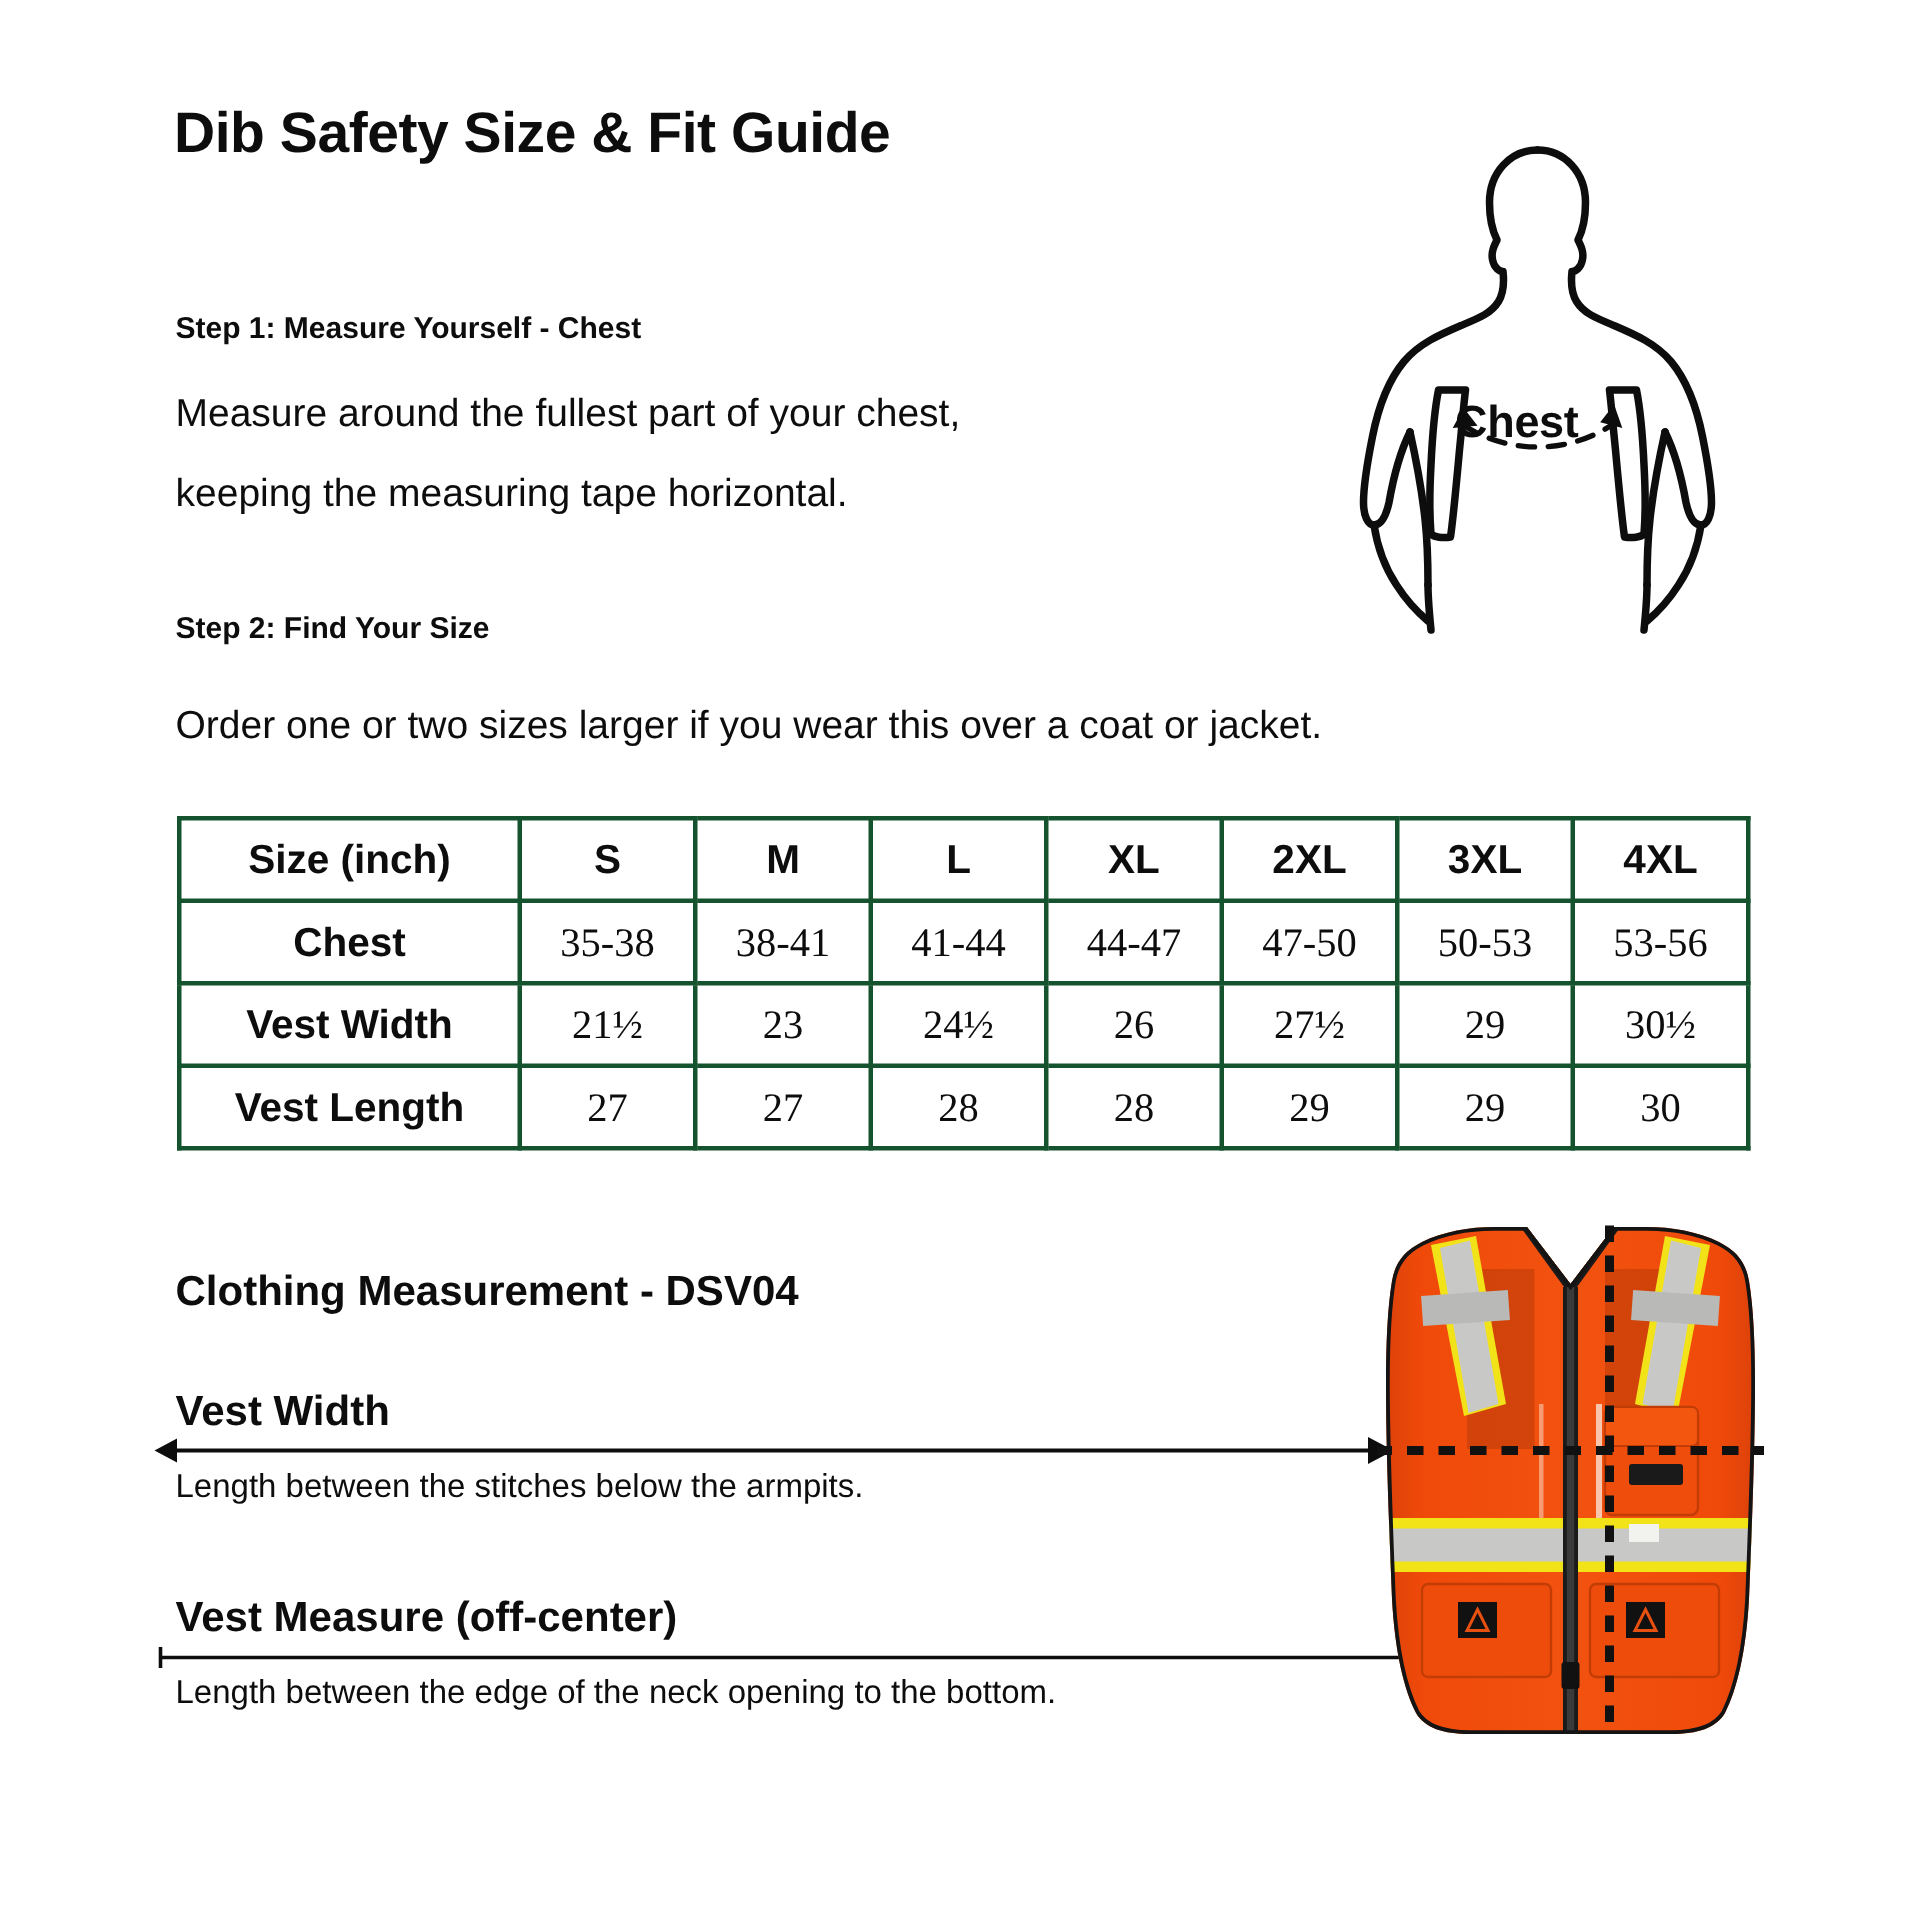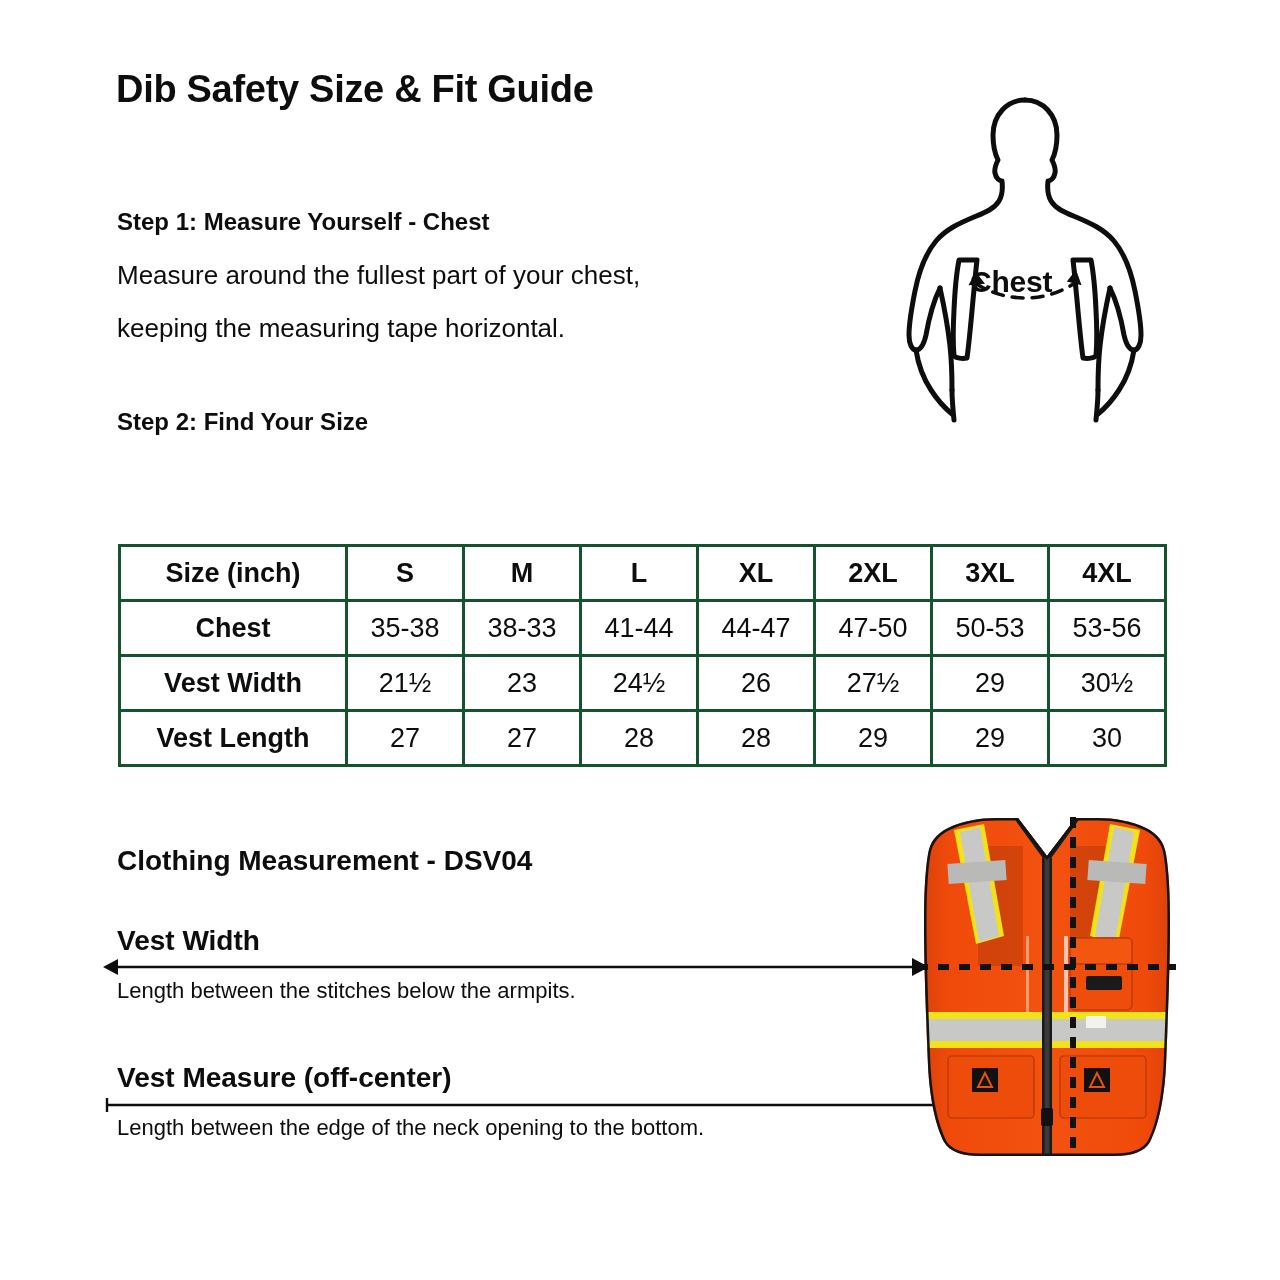--- a/index.html
+++ b/index.html
@@ -14,21 +14,21 @@
   .page { position: relative; width: 1280px; height: 968px; background:#fff; }
 
   
   .title {
     position: absolute; left: 116px; top: 68px;
     font-size: 38px; font-weight: 700; letter-spacing: -0.3px;
     white-space: nowrap;
   }
   .step-head {
     position: absolute; left: 117px;
-    font-size: 24px; font-weight: 700; white-space: nowrap;
+    font-size: 20px; font-weight: 700; white-space: nowrap;
   }
   .step1-head { top: 208px; }
   .step2-head { top: 408px; }
   .body-line {
     position: absolute; left: 117px;
     font-size: 26px; font-weight: 400; white-space: nowrap;
   }
   .s1l1 { top: 260px; }
   .s1l2 { top: 313px; }
   .s2l1 { top: 468px; }
@@ -44,21 +44,21 @@
     border: 3px solid #14532d;
     text-align: center;
     vertical-align: middle;
     height: 55px;
     font-size: 27px;
     padding: 0 2px;
     line-height: 1;
   }
   .size-table th { font-weight: 700; }
   .size-table td.rowhead { font-weight: 700; }
-  .size-table td.val { font-weight: 400; }
+  .size-table td.val { font-weight: 400; font-family: Liberation Serif, serif; }
   .col-label { width: 227px; }
   .col-size  { width: 117px; }
 
   
   .sec-head {
     position: absolute; left: 117px;
     font-size: 28px; font-weight: 700; white-space: nowrap;
   }
   .cm-head { top: 845px; text-align: center; }
   .vw-head { top: 925px; }
@@ -150,20 +150,21 @@
       </g>
       <g fill="#0d0d0d">
         <path d="M88 196 L79 210 L94 210 Z" transform="rotate(-128 86 204)"></path>
         <path d="M182 196 L173 210 L188 210 Z" transform="rotate(128 184 204)"></path>
       </g>
     </svg>
   </div>
   <div class="chest-label">Chest</div>
 
   <div class="step-head step2-head">Step 2: Find Your Size</div>
+  <div class="body-line s2l1">Order one or two sizes larger if you wear this over a coat or jacket.</div>
 
   <table class="size-table">
     <colgroup>
       <col class="col-label">
         <col class="col-size">
         <col class="col-size">
         <col class="col-size">
       <col class="col-size">
         <col class="col-size">
         <col class="col-size">
@@ -178,21 +179,21 @@
         <th>XL</th>
         <th>2XL</th>
         <th>3XL</th>
         <th>4XL</th>
       </tr>
     </thead>
     <tbody>
       <tr>
         <td class="rowhead">Chest</td>
         <td class="val">35-38</td>
-        <td class="val">38-33</td>
+        <td class="val">38-41</td>
         <td class="val">41-44</td>
         <td class="val">44-47</td>
         <td class="val">47-50</td>
         <td class="val">50-53</td>
         <td class="val">53-56</td>
       </tr>
       <tr>
         <td class="rowhead">Vest Width</td>
         <td class="val">21½</td>
         <td class="val">23</td>

